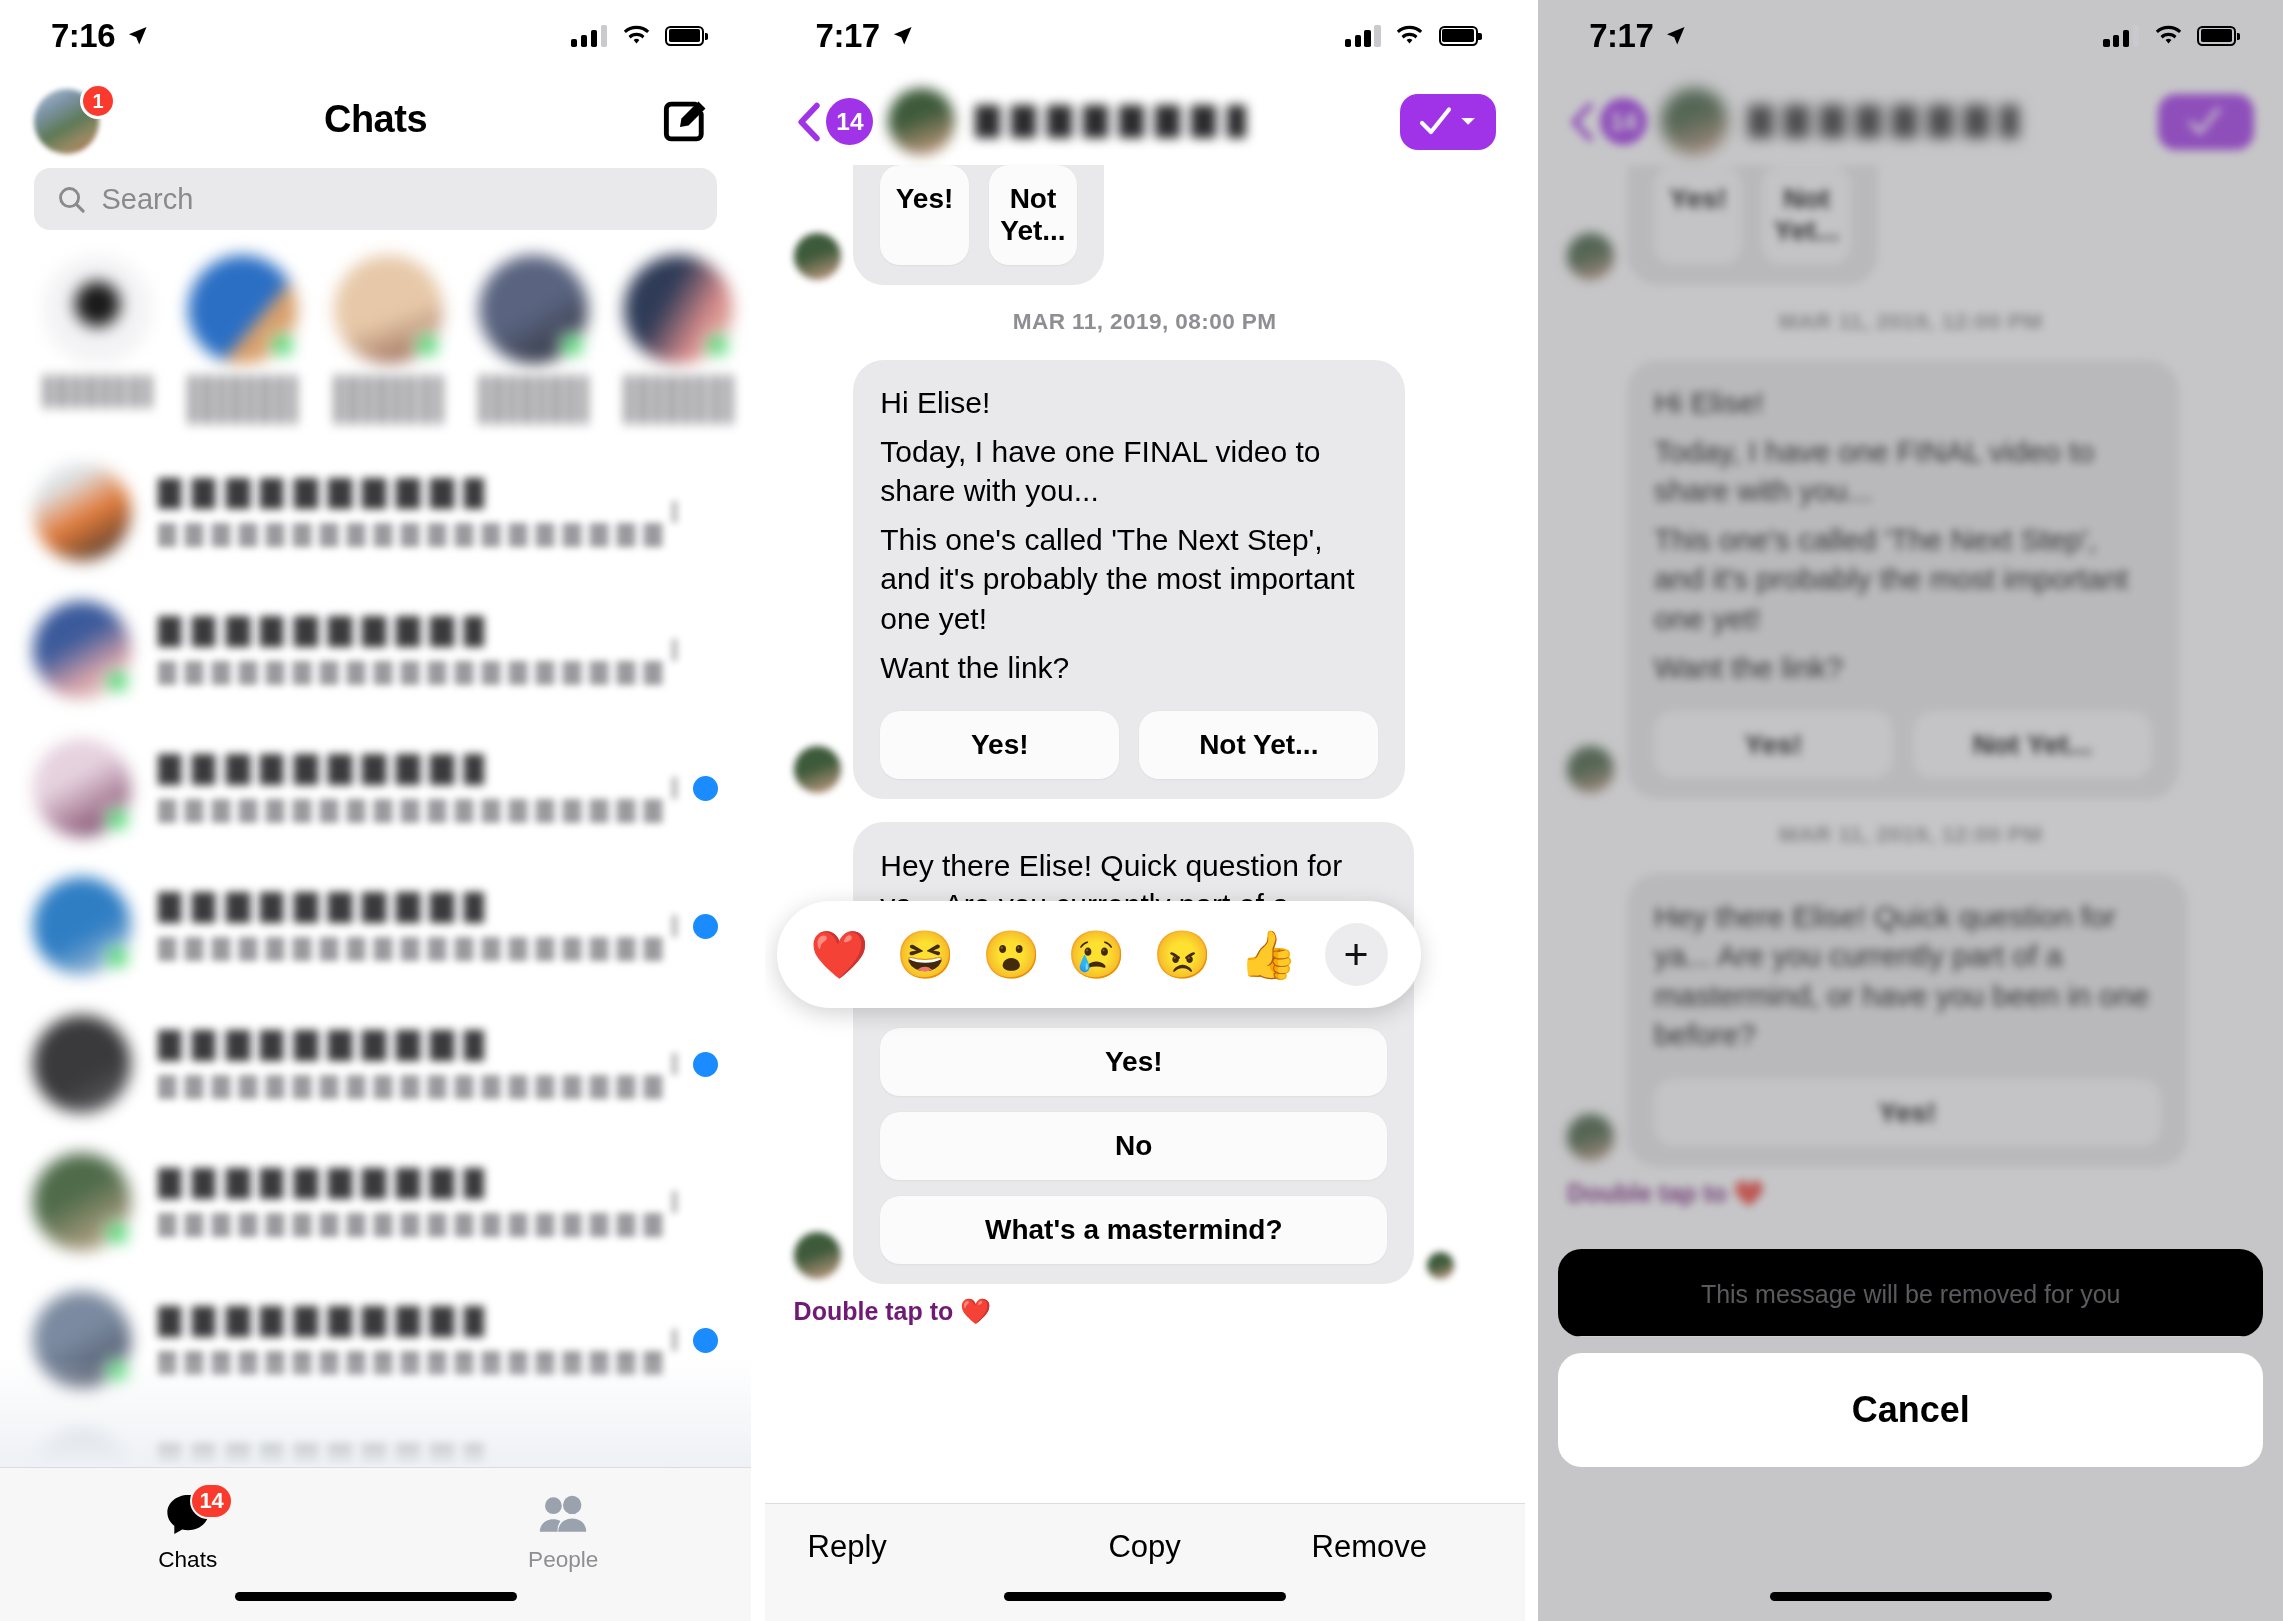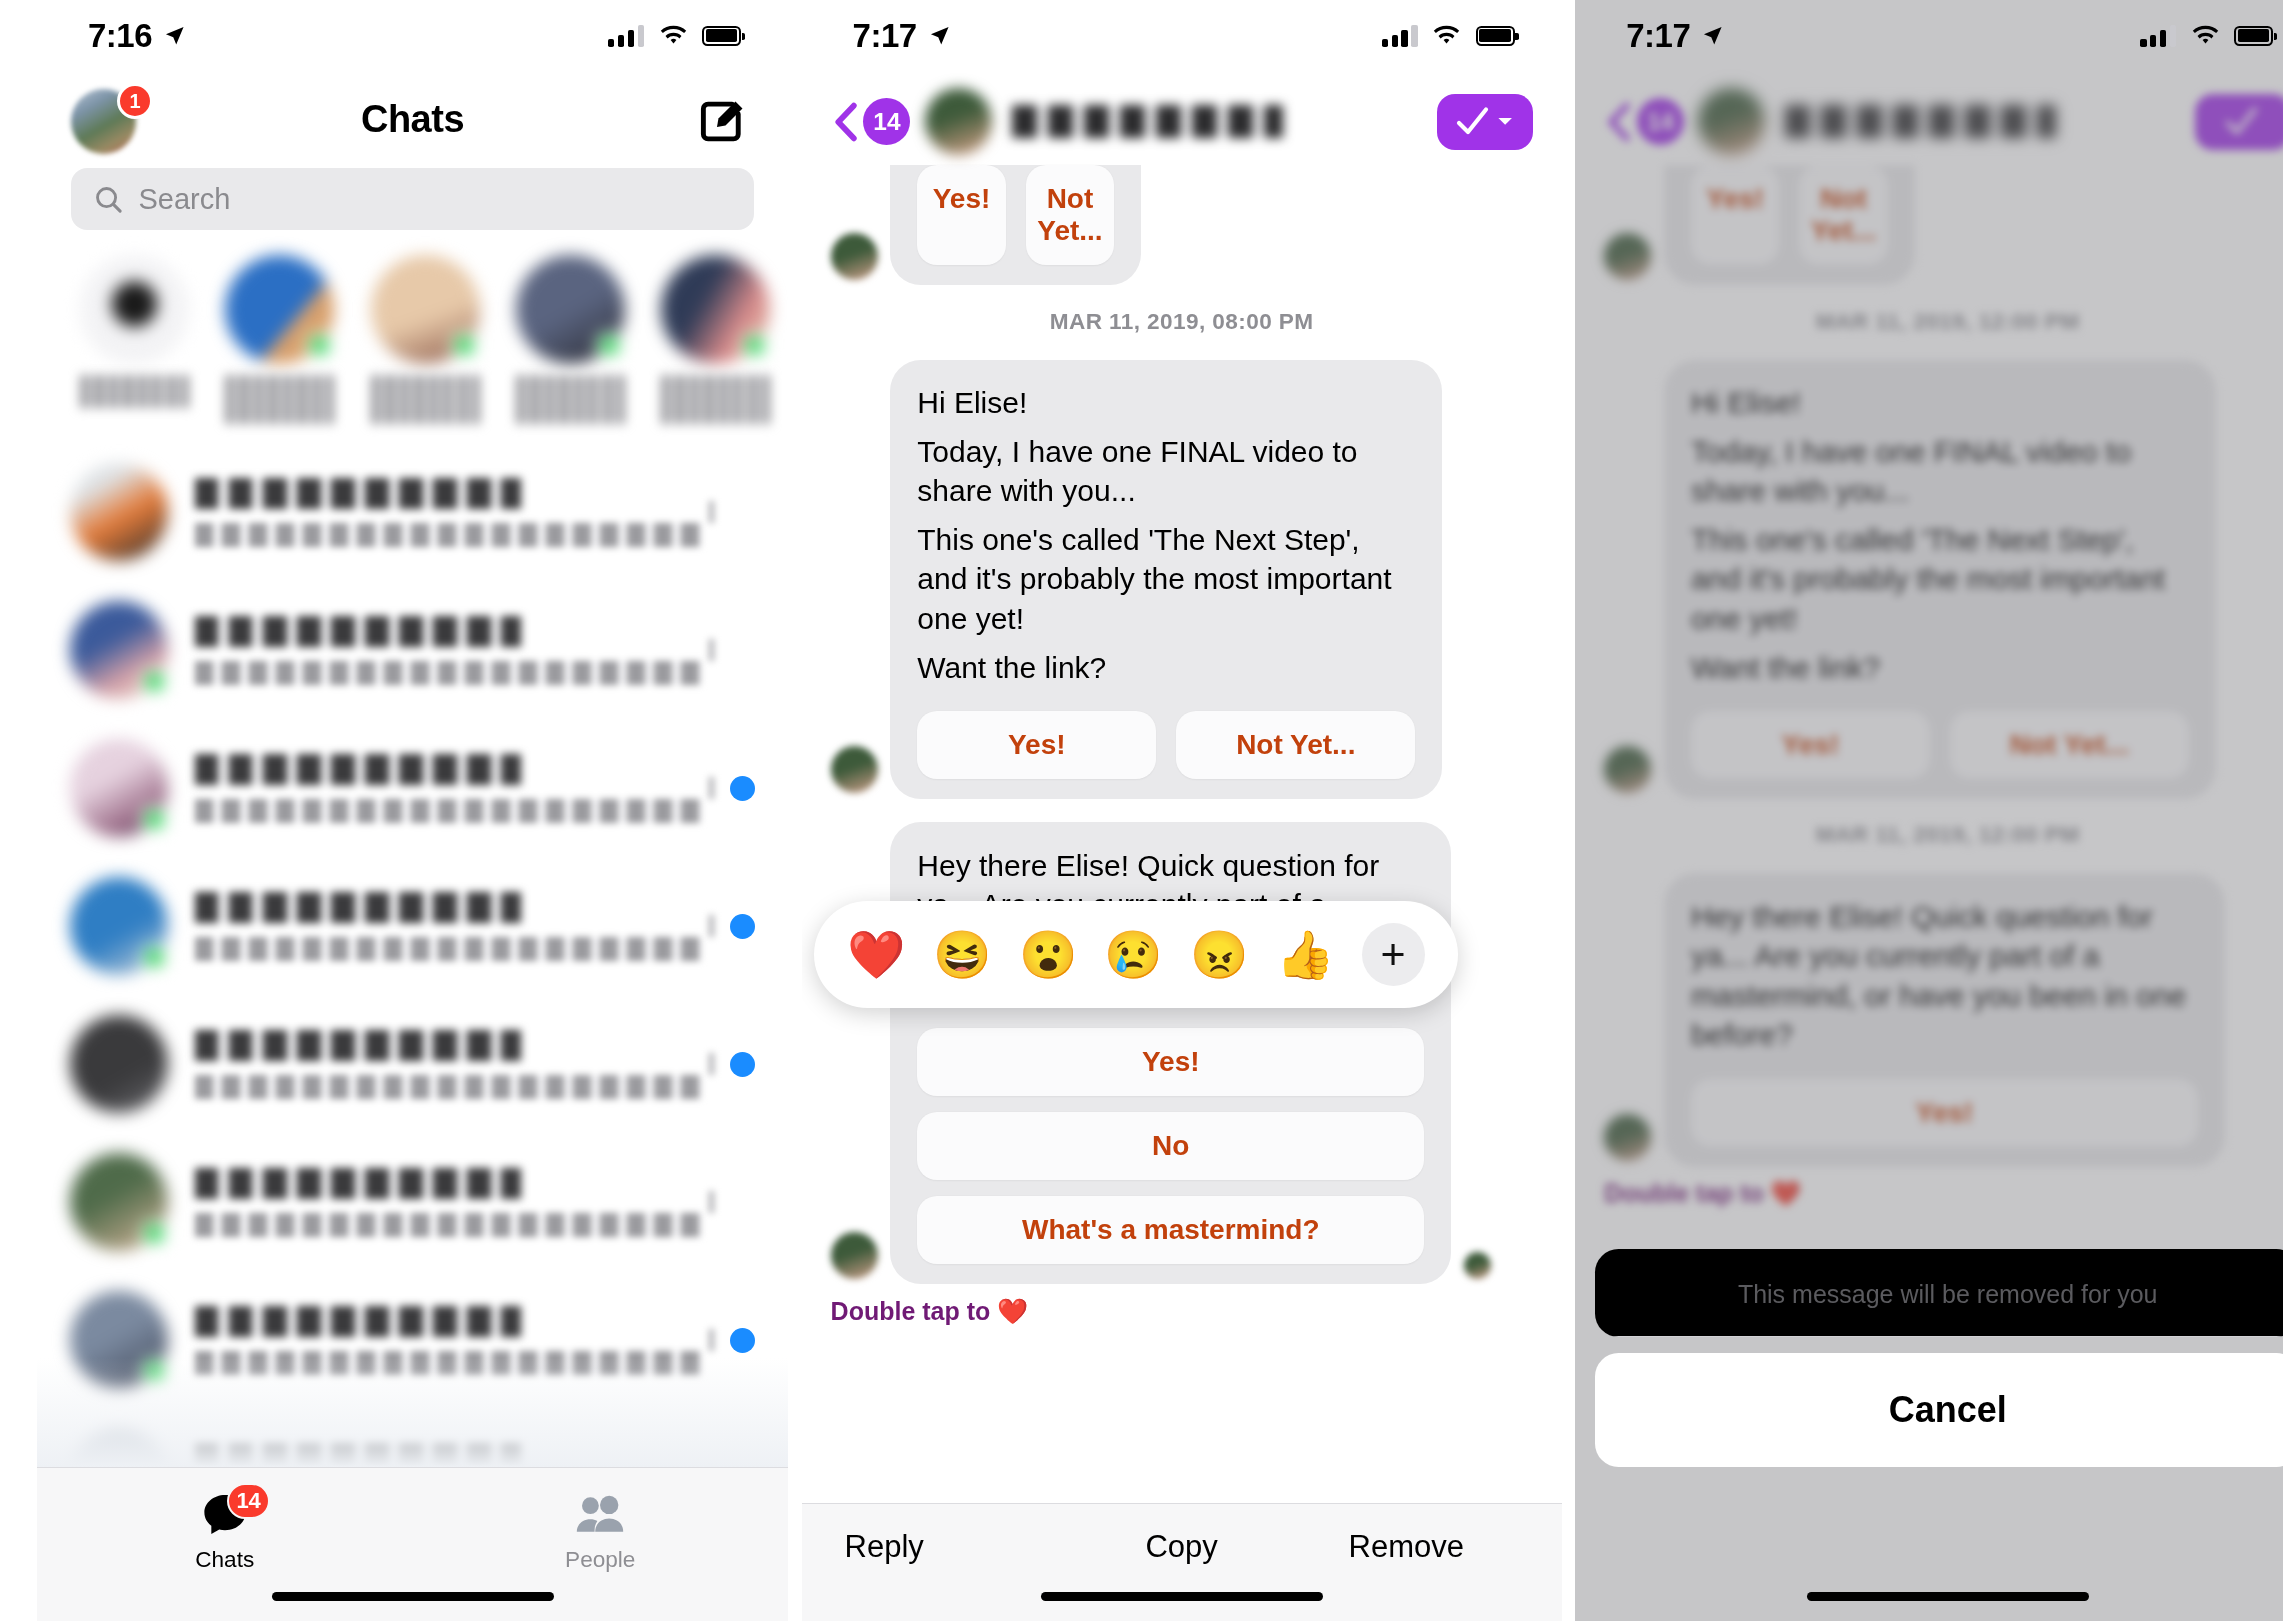--- a/index.html
+++ b/index.html
@@ -2,21 +2,21 @@
 <html style="font-size:14.5px"><head>
 <meta charset="utf-8">
 <style>
   * { box-sizing: border-box; margin: 0; padding: 0; }
   html, body {
     width: 2283px; height: 1621px;
     background: #ffffff;
     font-family: "Liberation Sans", sans-serif;
     overflow: hidden;
   }
-  .stage { position: relative; width: 2283px; height: 1621px; display: flex; padding-left: 37px; }
+  .stage { position: relative; width: 2283px; height: 1621px; display: flex; }
 
   .panel { position: relative; height: 1621px; background: #ffffff; overflow: hidden; flex: none; }
   #panel-chats   { width: 751px; }
   .divider { width: 13.6px; height: 1621px; background: #ffffff; flex: none; }
   #panel-thread  { width: 760px; }
   #panel-confirm { width: 745px; }
 
   
   .statusbar { position: absolute; top: 0; left: 0; right: 0; height: 71px;
                display: flex; align-items: center; justify-content: space-between;
@@ -106,21 +106,21 @@
               display: flex; align-items: center; justify-content: center; gap: 5.4px; }
 
   .t-scroll { position: absolute; top: 165px; left: 0; right: 0; bottom: 118px; padding: 0 0 0 0; }
   .msg-row { display: flex; align-items: flex-end; gap: 12.7px; padding: 0 31px 0 29px; }
   .msg-av { width: 47px; height: 47px; border-radius: 50%; flex: none; filter: blur(3.6px); margin-bottom: 5.4px; }
   .bubble { background: #e9e9eb; border-radius: 31px; padding: 23.5px 27px 20px; max-width: 552px; }
   .bubble p { font-size: 30px; line-height: 1.32; color: #000; }
   .bubble p + p { margin-top: 9px; }
   .qr-wrap { display: flex; gap: 20px; margin-top: 23.5px; }
   .qr { background: #fbfbfc; border-radius: 20px; padding: 18px 0; flex: 1; text-align: center;
-        font-size: 28px; font-weight: 600; color: #c2410c; box-shadow: 0 0.9px 1.8px rgba(0,0,0,.05); }
+        font-size: 28px; font-weight: 600; color: #000000; box-shadow: 0 0.9px 1.8px rgba(0,0,0,.05); }
   .qr-stack { margin-top: 23.5px; display: flex; flex-direction: column; gap: 16.3px; }
   .qr-stack .qr { width: 100%; }
 
   .t-divider { text-align: center; font-size: 22.6px; letter-spacing: 0.4px; color: #8e8e93; font-weight: 600;
                padding: 23.5px 0 25px; }
   .t-hint { font-size: 25px; color: #701a75; padding: 12.7px 0 0 29px; font-weight: bold; }
 
   
   .t-partial { padding: 0 31px 0 29px; display: flex; align-items: flex-end; gap: 12.7px; }
   .t-partial .bubble { border-radius: 0 0 31px 31px; padding-top: 0; }

